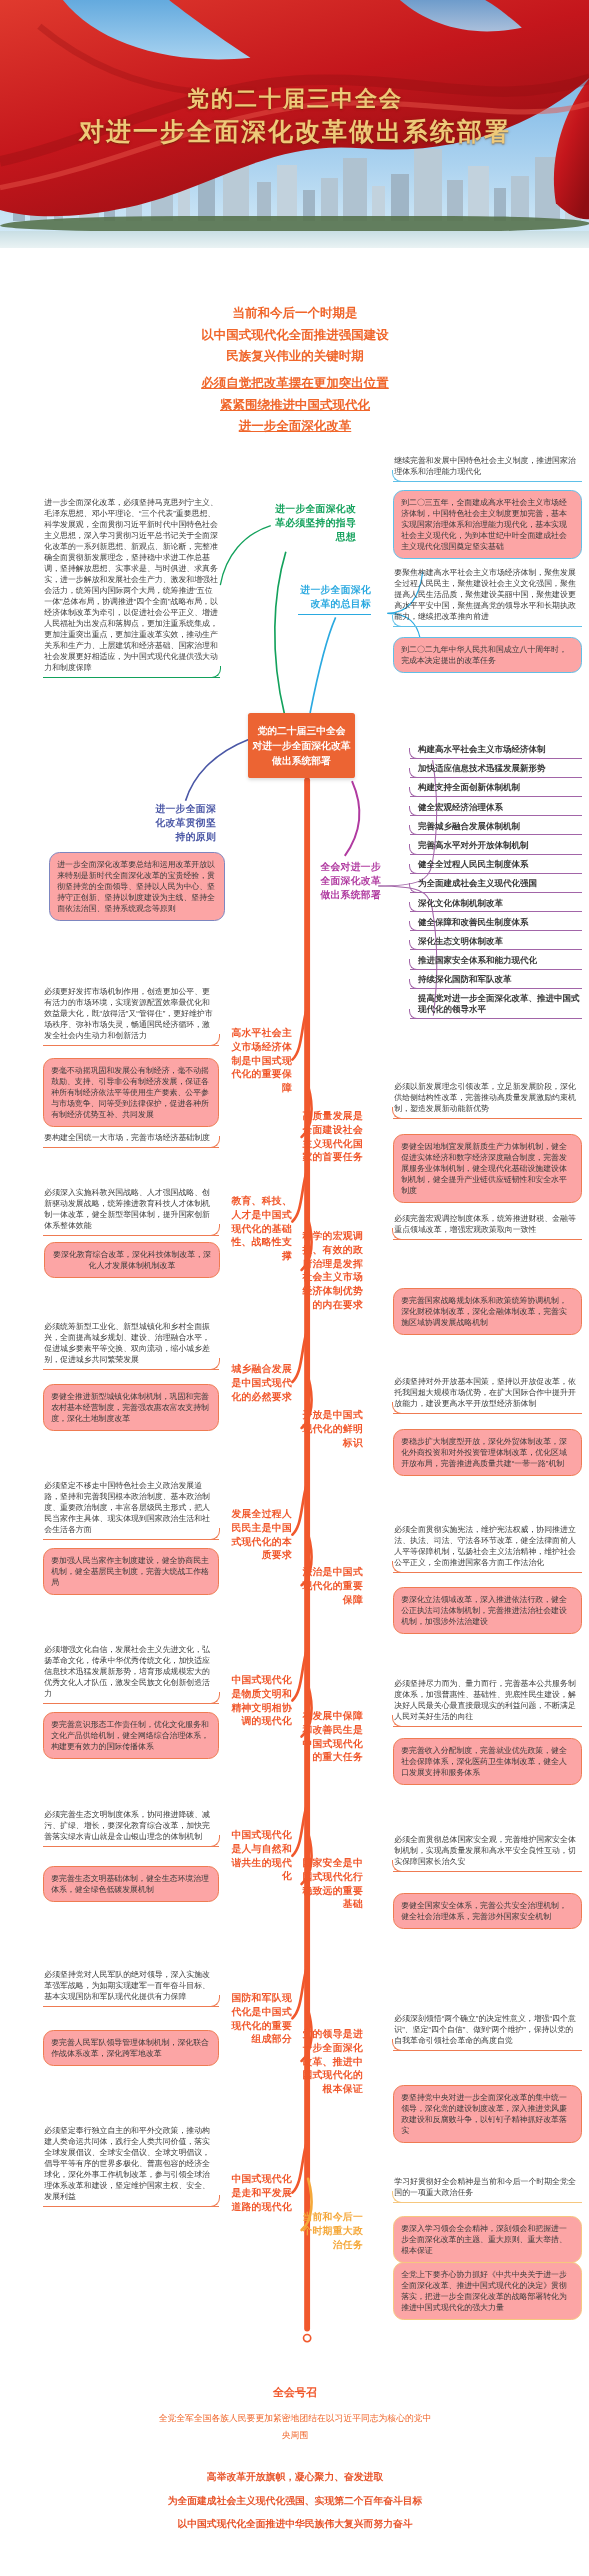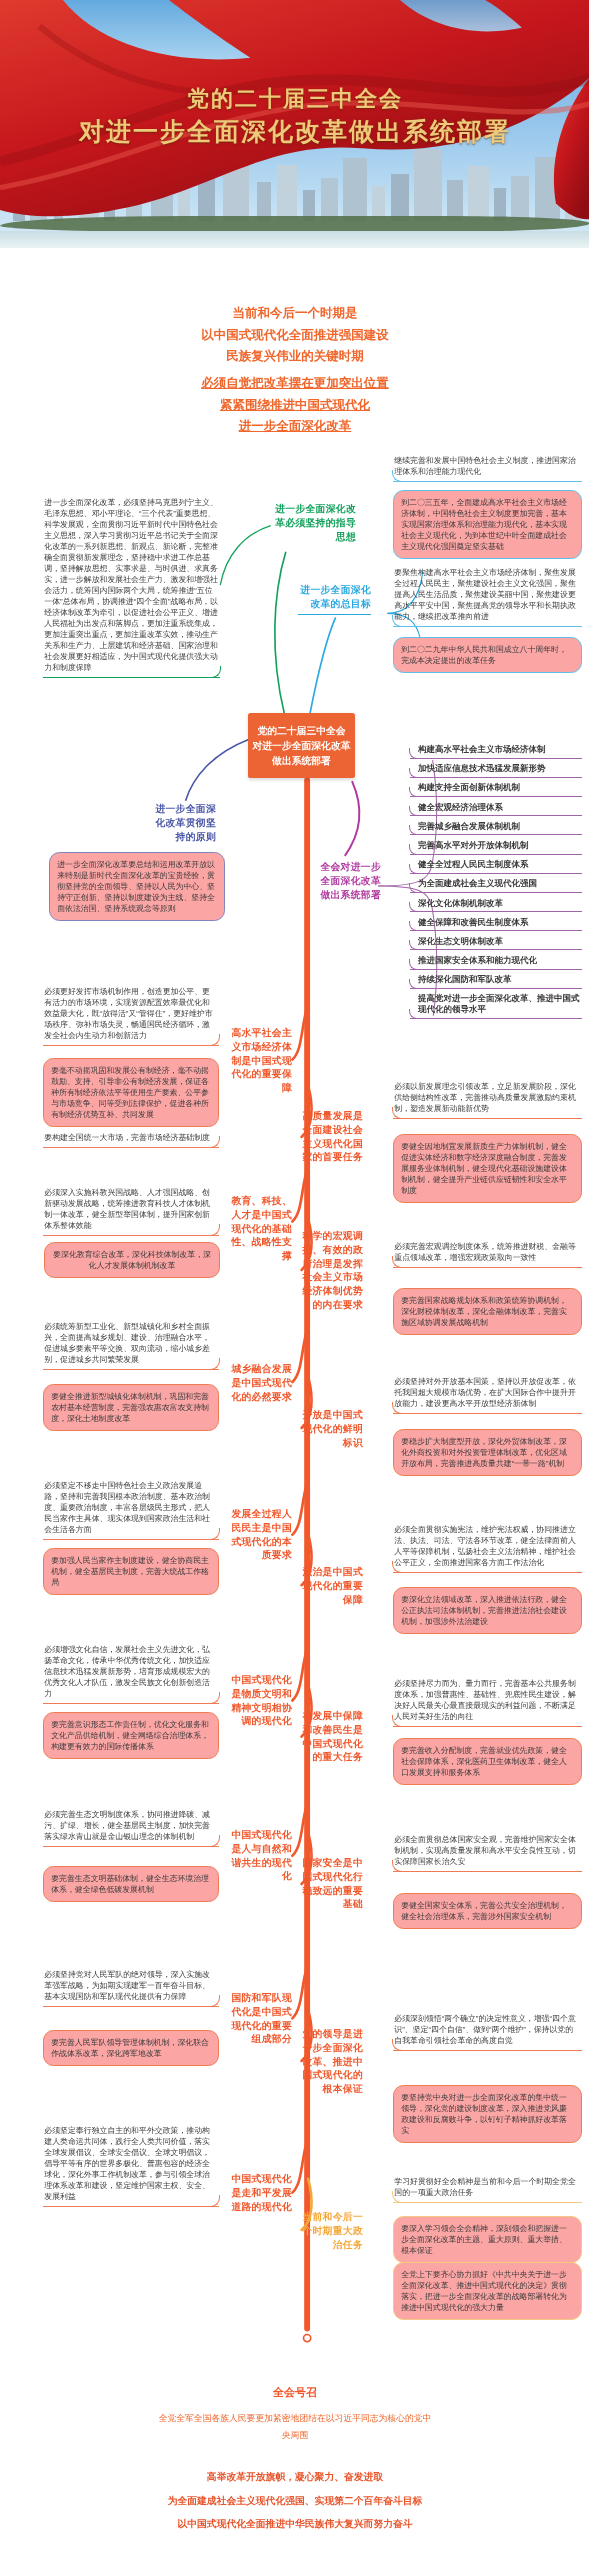--- a/index.html
+++ b/index.html
@@ -185,21 +185,21 @@
 
   <div class="lbl" style="left:299px;top:1109px;width:64px;color:#F1582C;">高质量发展是全面建设社会主义现代化国家的首要任务</div>
   <div class="node u hkl" style="--c:#EF7B52;left:393px;top:1081px;width:189px;">必须以新发展理念引领改革，立足新发展阶段，深化供给侧结构性改革，完善推动高质量发展激励约束机制，塑造发展新动能新优势</div>
   <div class="node b" style="--c:#EF7B52;left:393px;top:1134px;width:189px;">要健全因地制宜发展新质生产力体制机制，健全促进实体经济和数字经济深度融合制度，完善发展服务业体制机制，健全现代化基础设施建设体制机制，健全提升产业链供应链韧性和安全水平制度</div>
 
   <div class="lbl" style="left:228px;top:1194px;width:64px;color:#F1582C;">教育、科技、人才是中国式现代化的基础性、战略性支撑</div>
   <div class="node u hkr" style="--c:#EF7B52;left:43px;top:1187px;width:176px;">必须深入实施科教兴国战略、人才强国战略、创新驱动发展战略，统筹推进教育科技人才体制机制一体改革，健全新型举国体制，提升国家创新体系整体效能</div>
   <div class="node b" style="--c:#EF7B52;left:44px;top:1242px;width:176px;text-align:center;">要深化教育综合改革，深化科技体制改革，深化人才发展体制机制改革</div>
 
   <div class="lbl" style="left:299px;top:1229px;width:64px;color:#F1582C;">科学的宏观调控、有效的政府治理是发挥社会主义市场经济体制优势的内在要求</div>
-  <div class="node u hkl" style="--c:#EF7B52;left:393px;top:1241px;width:189px;">必须完善宏观调控制度体系，统筹推进财税、金融等重点领域改革，增强宏观政策取向一致性</div>
+  <div class="node u hkl" style="--c:#EF7B52;left:393px;top:1213px;width:189px;">必须完善宏观调控制度体系，统筹推进财税、金融等重点领域改革，增强宏观政策取向一致性</div>
   <div class="node b" style="--c:#EF7B52;left:393px;top:1288px;width:189px;">要完善国家战略规划体系和政策统筹协调机制，深化财税体制改革，深化金融体制改革，完善实施区域协调发展战略机制</div>
 
   <div class="lbl" style="left:228px;top:1362px;width:64px;color:#F1582C;">城乡融合发展是中国式现代化的必然要求</div>
   <div class="node u hkr" style="--c:#EF7B52;left:43px;top:1321px;width:176px;">必须统筹新型工业化、新型城镇化和乡村全面振兴，全面提高城乡规划、建设、治理融合水平，促进城乡要素平等交换、双向流动，缩小城乡差别，促进城乡共同繁荣发展</div>
   <div class="node b" style="--c:#EF7B52;left:43px;top:1384px;width:176px;">要健全推进新型城镇化体制机制，巩固和完善农村基本经营制度，完善强农惠农富农支持制度，深化土地制度改革</div>
 
   <div class="lbl" style="left:299px;top:1408px;width:64px;color:#F1582C;">开放是中国式现代化的鲜明标识</div>
   <div class="node u hkl" style="--c:#EF7B52;left:393px;top:1376px;width:189px;">必须坚持对外开放基本国策，坚持以开放促改革，依托我国超大规模市场优势，在扩大国际合作中提升开放能力，建设更高水平开放型经济新体制</div>
   <div class="node b" style="--c:#EF7B52;left:393px;top:1429px;width:189px;">要稳步扩大制度型开放，深化外贸体制改革，深化外商投资和对外投资管理体制改革，优化区域开放布局，完善推进高质量共建“一带一路”机制</div>
 
@@ -213,21 +213,21 @@
 
   <div class="lbl" style="left:228px;top:1673px;width:64px;color:#F1582C;">中国式现代化是物质文明和精神文明相协调的现代化</div>
   <div class="node u hkr" style="--c:#EF7B52;left:43px;top:1644px;width:176px;">必须增强文化自信，发展社会主义先进文化，弘扬革命文化，传承中华优秀传统文化，加快适应信息技术迅猛发展新形势，培育形成规模宏大的优秀文化人才队伍，激发全民族文化创新创造活力</div>
   <div class="node b" style="--c:#EF7B52;left:43px;top:1712px;width:176px;">要完善意识形态工作责任制，优化文化服务和文化产品供给机制，健全网络综合治理体系，构建更有效力的国际传播体系</div>
 
   <div class="lbl" style="left:299px;top:1709px;width:64px;color:#F1582C;">在发展中保障和改善民生是中国式现代化的重大任务</div>
   <div class="node u hkl" style="--c:#EF7B52;left:393px;top:1678px;width:189px;">必须坚持尽力而为、量力而行，完善基本公共服务制度体系，加强普惠性、基础性、兜底性民生建设，解决好人民最关心最直接最现实的利益问题，不断满足人民对美好生活的向往</div>
   <div class="node b" style="--c:#EF7B52;left:393px;top:1738px;width:189px;">要完善收入分配制度，完善就业优先政策，健全社会保障体系，深化医药卫生体制改革，健全人口发展支持和服务体系</div>
 
   <div class="lbl" style="left:228px;top:1828px;width:64px;color:#F1582C;">中国式现代化是人与自然和谐共生的现代化</div>
-  <div class="node u hkr" style="--c:#EF7B52;left:43px;top:1809px;width:176px;">必须完善生态文明制度体系，协同推进降碳、减污、扩绿、增长，健全基层民主制度，加快完善落实绿水青山就是金山银山理念的体制机制</div>
+  <div class="node u hkr" style="--c:#EF7B52;left:43px;top:1809px;width:176px;">必须完善生态文明制度体系，协同推进降碳、减污、扩绿、增长，要深化教育综合改革，加快完善落实绿水青山就是金山银山理念的体制机制</div>
   <div class="node b" style="--c:#EF7B52;left:43px;top:1866px;width:176px;">要完善生态文明基础体制，健全生态环境治理体系，健全绿色低碳发展机制</div>
 
   <div class="lbl" style="left:299px;top:1856px;width:64px;color:#F1582C;">国家安全是中国式现代化行稳致远的重要基础</div>
   <div class="node u hkl" style="--c:#EF7B52;left:393px;top:1834px;width:189px;">必须全面贯彻总体国家安全观，完善维护国家安全体制机制，实现高质量发展和高水平安全良性互动，切实保障国家长治久安</div>
   <div class="node b" style="--c:#EF7B52;left:393px;top:1893px;width:189px;">要健全国家安全体系，完善公共安全治理机制，健全社会治理体系，完善涉外国家安全机制</div>
 
   <div class="lbl" style="left:228px;top:1991px;width:64px;color:#F1582C;">国防和军队现代化是中国式现代化的重要组成部分</div>
   <div class="node u hkr" style="--c:#EF7B52;left:43px;top:1969px;width:176px;">必须坚持党对人民军队的绝对领导，深入实施改革强军战略，为如期实现建军一百年奋斗目标、基本实现国防和军队现代化提供有力保障</div>
   <div class="node b" style="--c:#EF7B52;left:43px;top:2030px;width:176px;">要完善人民军队领导管理体制机制，深化联合作战体系改革，深化跨军地改革</div>
 

